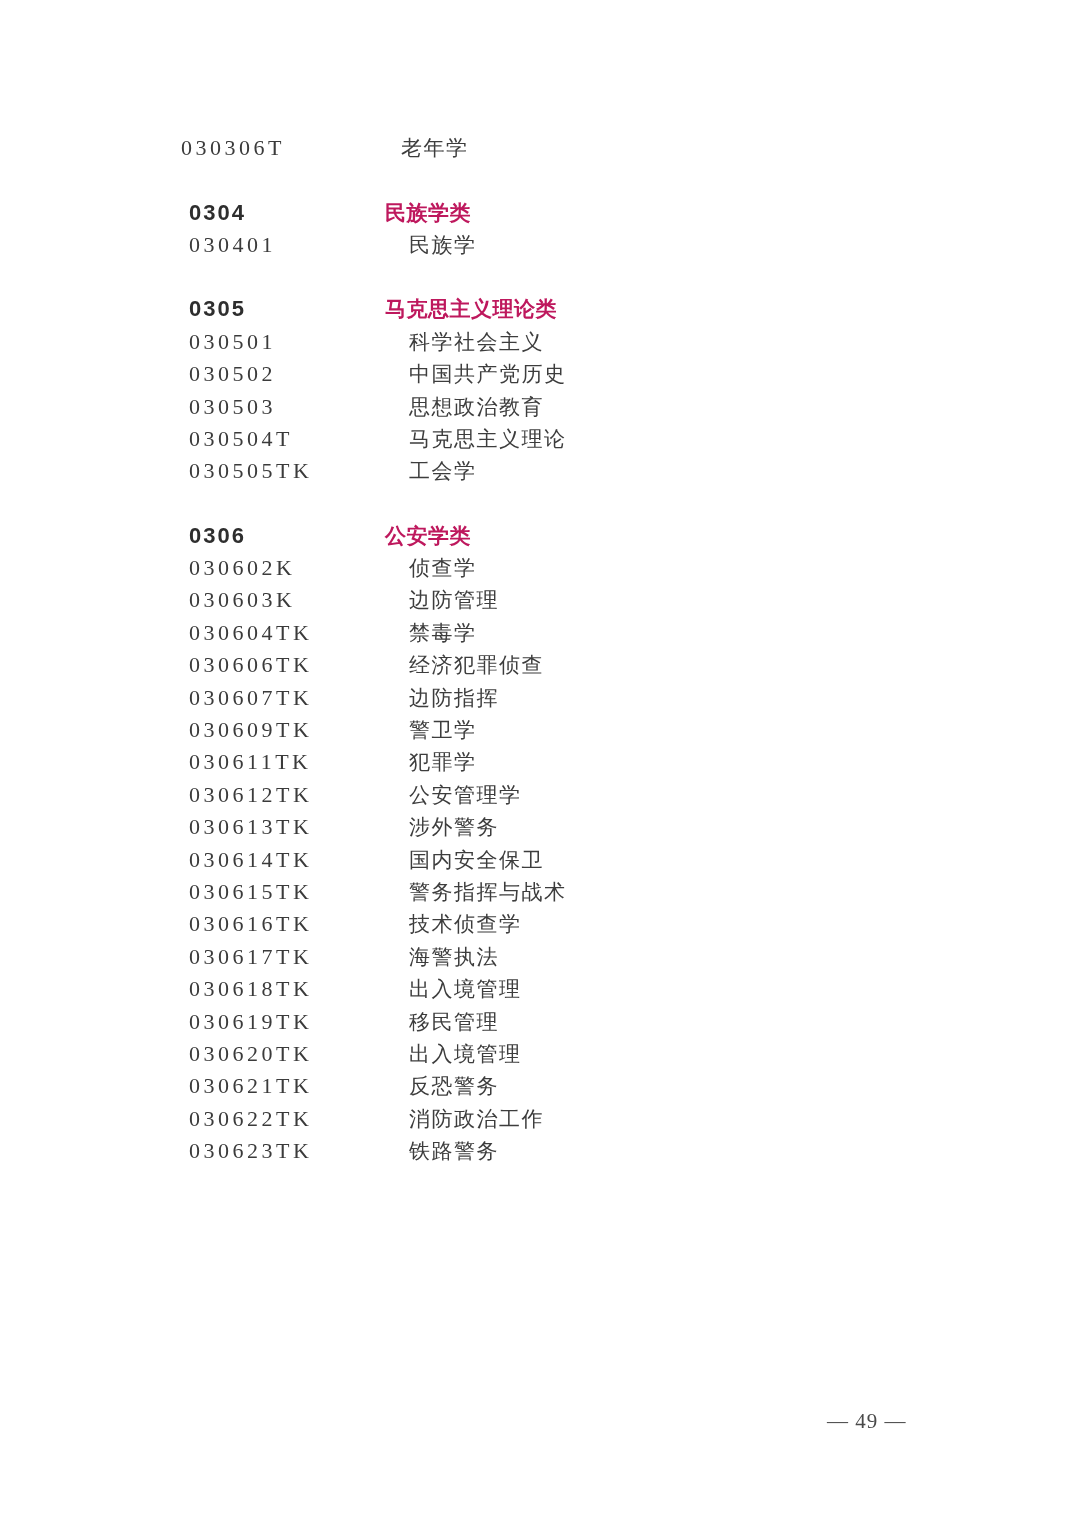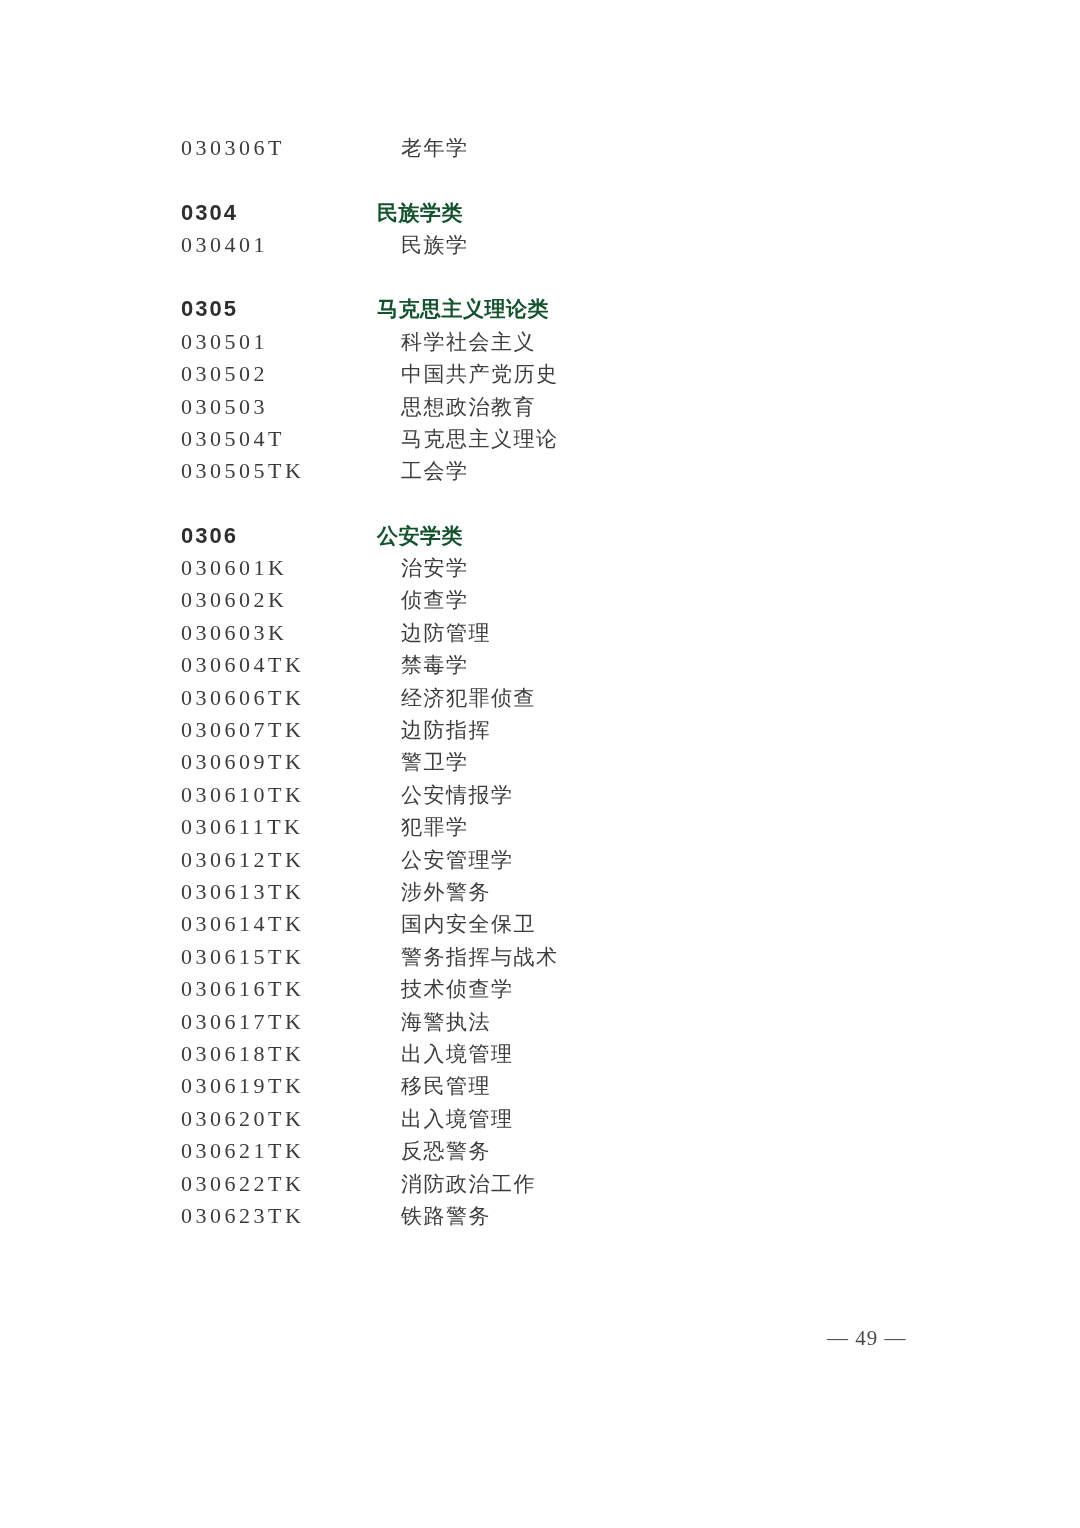--- a/index.html
+++ b/index.html
@@ -16,21 +16,21 @@
     overflow: hidden;
     font-family: "Liberation Serif", "DejaVu Serif", serif;
   }
   .catalog {
     position: absolute;
     top: 132px;
     left: 181px;
     right: 40px;
   }
   .section { margin: 0; }
-  .section + .section { margin-top: 32px; }
+  .section + .section { margin-top: 32px; margin-left: 8px; }
   .row {
     display: flex;
     align-items: center;
     height: 32.4px;
     white-space: nowrap;
   }
   .code {
     display: inline-block;
     width: 196px;
     flex: 0 0 196px;
@@ -49,25 +49,25 @@
     font-weight: bold;
     font-size: 22px;
     letter-spacing: 2px;
     color: #2e2e2e;
   }
   .row.header .name {
     font-family: "Liberation Sans", "DejaVu Sans", sans-serif;
     font-weight: bold;
     font-size: 21px;
     letter-spacing: 0.5px;
-    color: #14532d;
+    color: #be185d;
   }
   .page-footer {
     position: absolute;
-    top: 1326px;
+    top: 1409px;
     left: 827px;
     font-size: 21px;
     letter-spacing: 1px;
     color: #4a4a4a;
   }
 </style>
 </head>
 <body>
 
 <div class="page">
@@ -113,24 +113,20 @@
           <span class="code">030505TK</span>
           <span class="name">工会学</span>
         </div>
       </section>
       <section class="section">
         <div class="row header">
           <span class="code">0306</span>
           <span class="name">公安学类</span>
         </div>
         <div class="row item">
-          <span class="code">030601K</span>
-          <span class="name">治安学</span>
-        </div>
-        <div class="row item">
           <span class="code">030602K</span>
           <span class="name">侦查学</span>
         </div>
         <div class="row item">
           <span class="code">030603K</span>
           <span class="name">边防管理</span>
         </div>
         <div class="row item">
           <span class="code">030604TK</span>
           <span class="name">禁毒学</span>
@@ -139,24 +135,20 @@
           <span class="code">030606TK</span>
           <span class="name">经济犯罪侦查</span>
         </div>
         <div class="row item">
           <span class="code">030607TK</span>
           <span class="name">边防指挥</span>
         </div>
         <div class="row item">
           <span class="code">030609TK</span>
           <span class="name">警卫学</span>
-        </div>
-        <div class="row item">
-          <span class="code">030610TK</span>
-          <span class="name">公安情报学</span>
         </div>
         <div class="row item">
           <span class="code">030611TK</span>
           <span class="name">犯罪学</span>
         </div>
         <div class="row item">
           <span class="code">030612TK</span>
           <span class="name">公安管理学</span>
         </div>
         <div class="row item">

